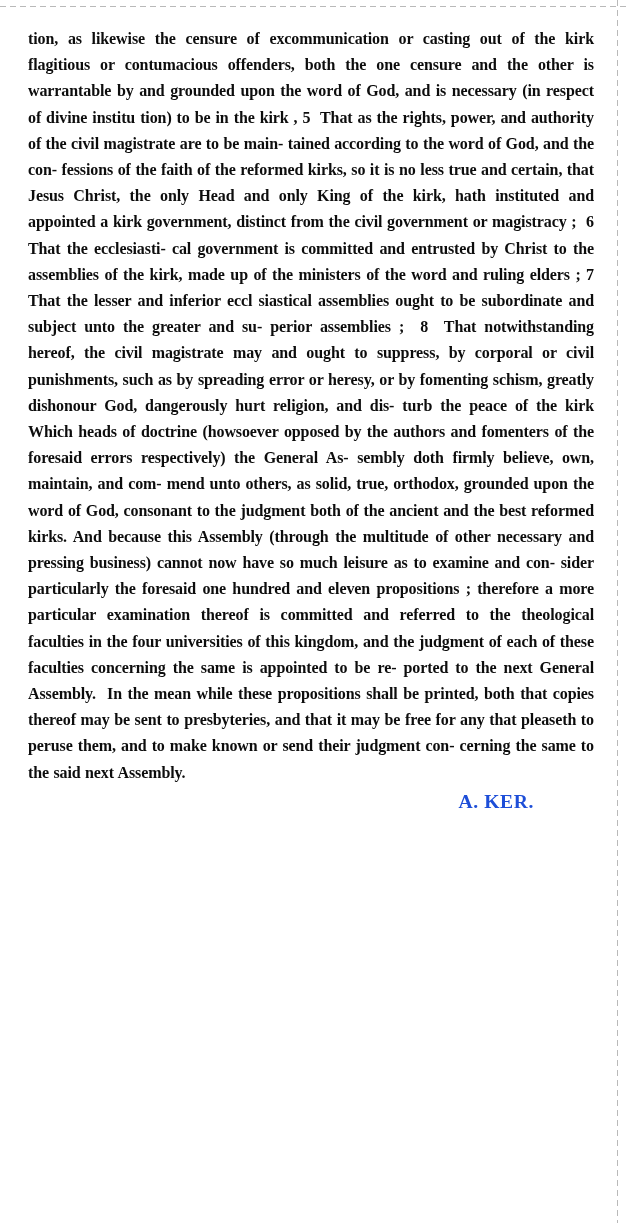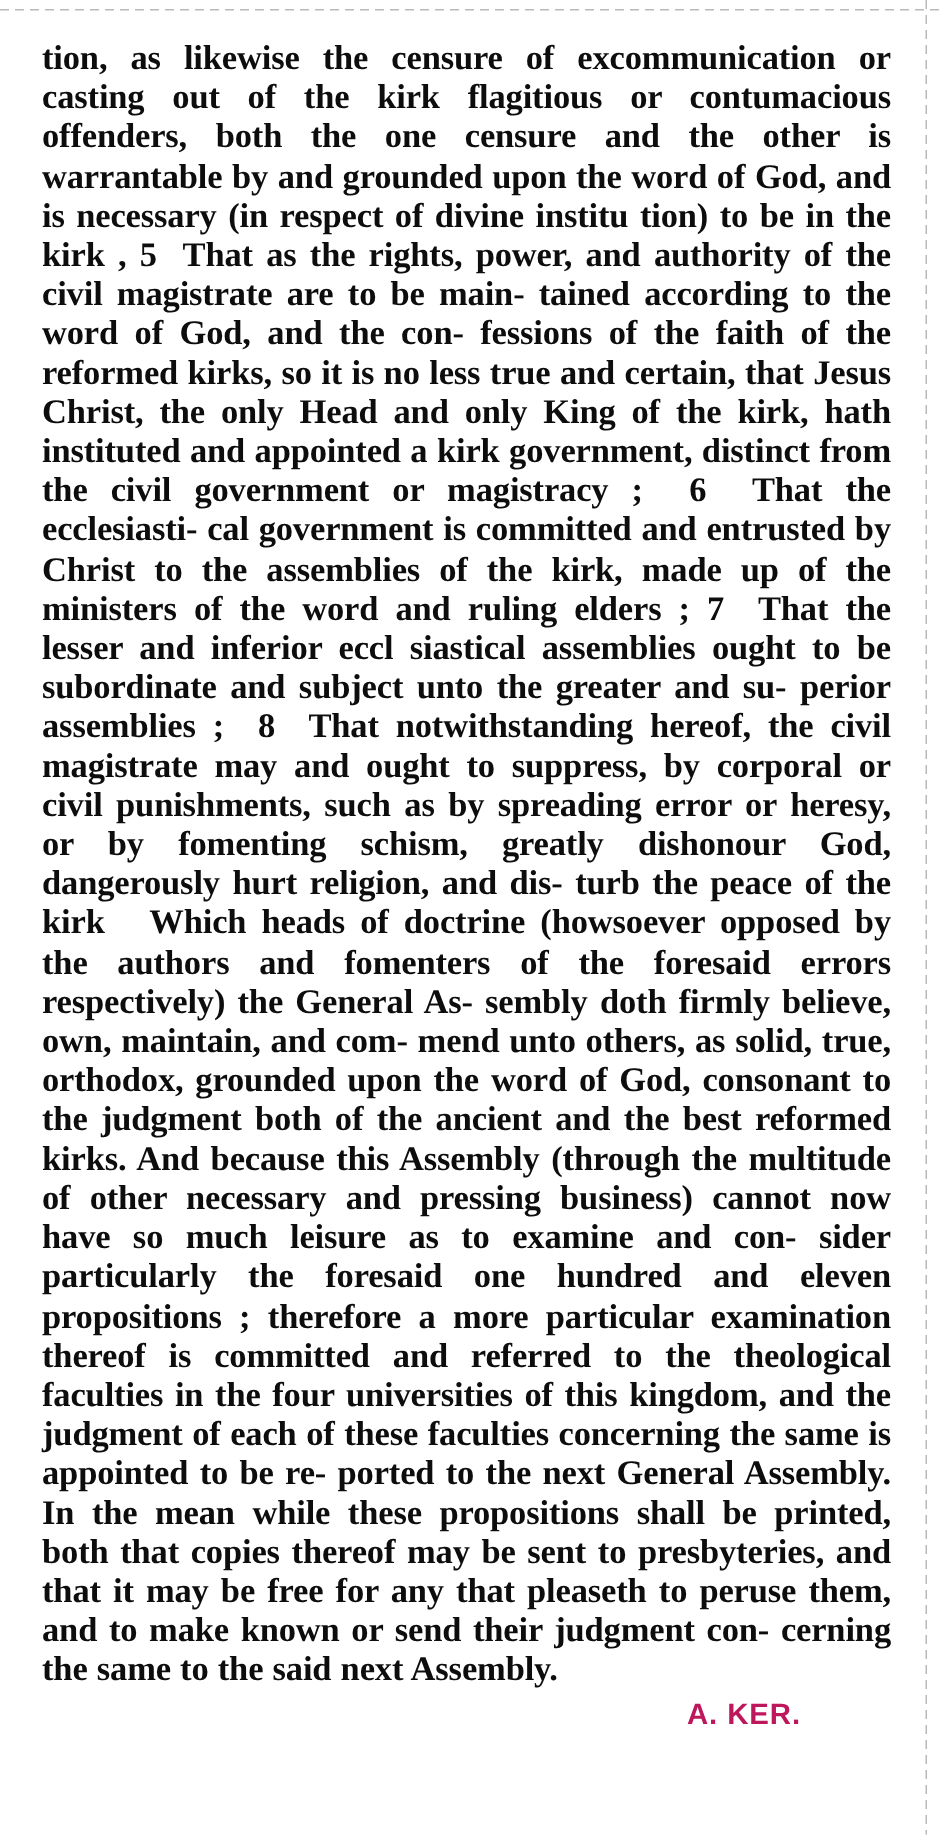--- a/index.html
+++ b/index.html
@@ -37,40 +37,40 @@
     background: repeating-linear-gradient(to bottom, #b9b9b9 0 6px, transparent 6px 10px);
   }
   .column {
     position: absolute;
     top: 26px;
     left: 28px;
     width: 566px;
   }
   .body-text {
     font-family: "Liberation Serif", serif;
-    font-size: 23px;
+    font-size: 16px;
     line-height: 26.2px;
     font-weight: 700;
     letter-spacing: -0.1px;
     text-align: justify;
     color: #0d0d0d;
     white-space: pre-wrap;
     word-spacing: 0.5px;
     text-rendering: optimizeLegibility;
   }
   .signature {
     margin-top: 2px;
     text-align: right;
     padding-right: 60px;
-    font-family: Liberation Sans, sans-serif;
+    font-family: Liberation Serif, serif;
     font-size: 19.6px;
     font-weight: 700;
     line-height: 28px;
     letter-spacing: 0.6px;
-    color: #be185d;
+    color: #1d4ed8;
   }
 </style>
 </head>
 <body>
 
 <div id="page">
   <div class="column">
     <div class="body-text">tion, as likewise the censure of excommunication or casting out of the kirk flagitious or contumacious offenders, both the one censure and the other is warrantable by and grounded upon the word of God, and is necessary (in respect of divine institu tion) to be in the kirk , 5  That as the rights, power, and authority of the civil magistrate are to be main- tained according to the word of God, and the con- fessions of the faith of the reformed kirks, so it is no less true and certain, that Jesus Christ, the only Head and only King of the kirk, hath instituted and appointed a kirk government, distinct from the civil government or magistracy ;  6  That the ecclesiasti- cal government is committed and entrusted by Christ to the assemblies of the kirk, made up of the ministers of the word and ruling elders ; 7  That the lesser and inferior eccl siastical assemblies ought to be subordinate and subject unto the greater and su- perior assemblies ;  8  That notwithstanding hereof, the civil magistrate may and ought to suppress, by corporal or civil punishments, such as by spreading error or heresy, or by fomenting schism, greatly dishonour God, dangerously hurt religion, and dis- turb the peace of the kirk   Which heads of doctrine (howsoever opposed by the authors and fomenters of the foresaid errors respectively) the General As- sembly doth firmly believe, own, maintain, and com- mend unto others, as solid, true, orthodox, grounded upon the word of God, consonant to the judgment both of the ancient and the best reformed kirks. And because this Assembly (through the multitude of other necessary and pressing business) cannot now have so much leisure as to examine and con- sider particularly the foresaid one hundred and eleven propositions ; therefore a more particular examination thereof is committed and referred to the theological faculties in the four universities of this kingdom, and the judgment of each of these faculties concerning the same is appointed to be re- ported to the next General Assembly.  In the mean while these propositions shall be printed, both that copies thereof may be sent to presbyteries, and that it may be free for any that pleaseth to peruse them, and to make known or send their judgment con- cerning the same to the said next Assembly.</div>
     <div class="signature">A. KER.</div>
   </div>

